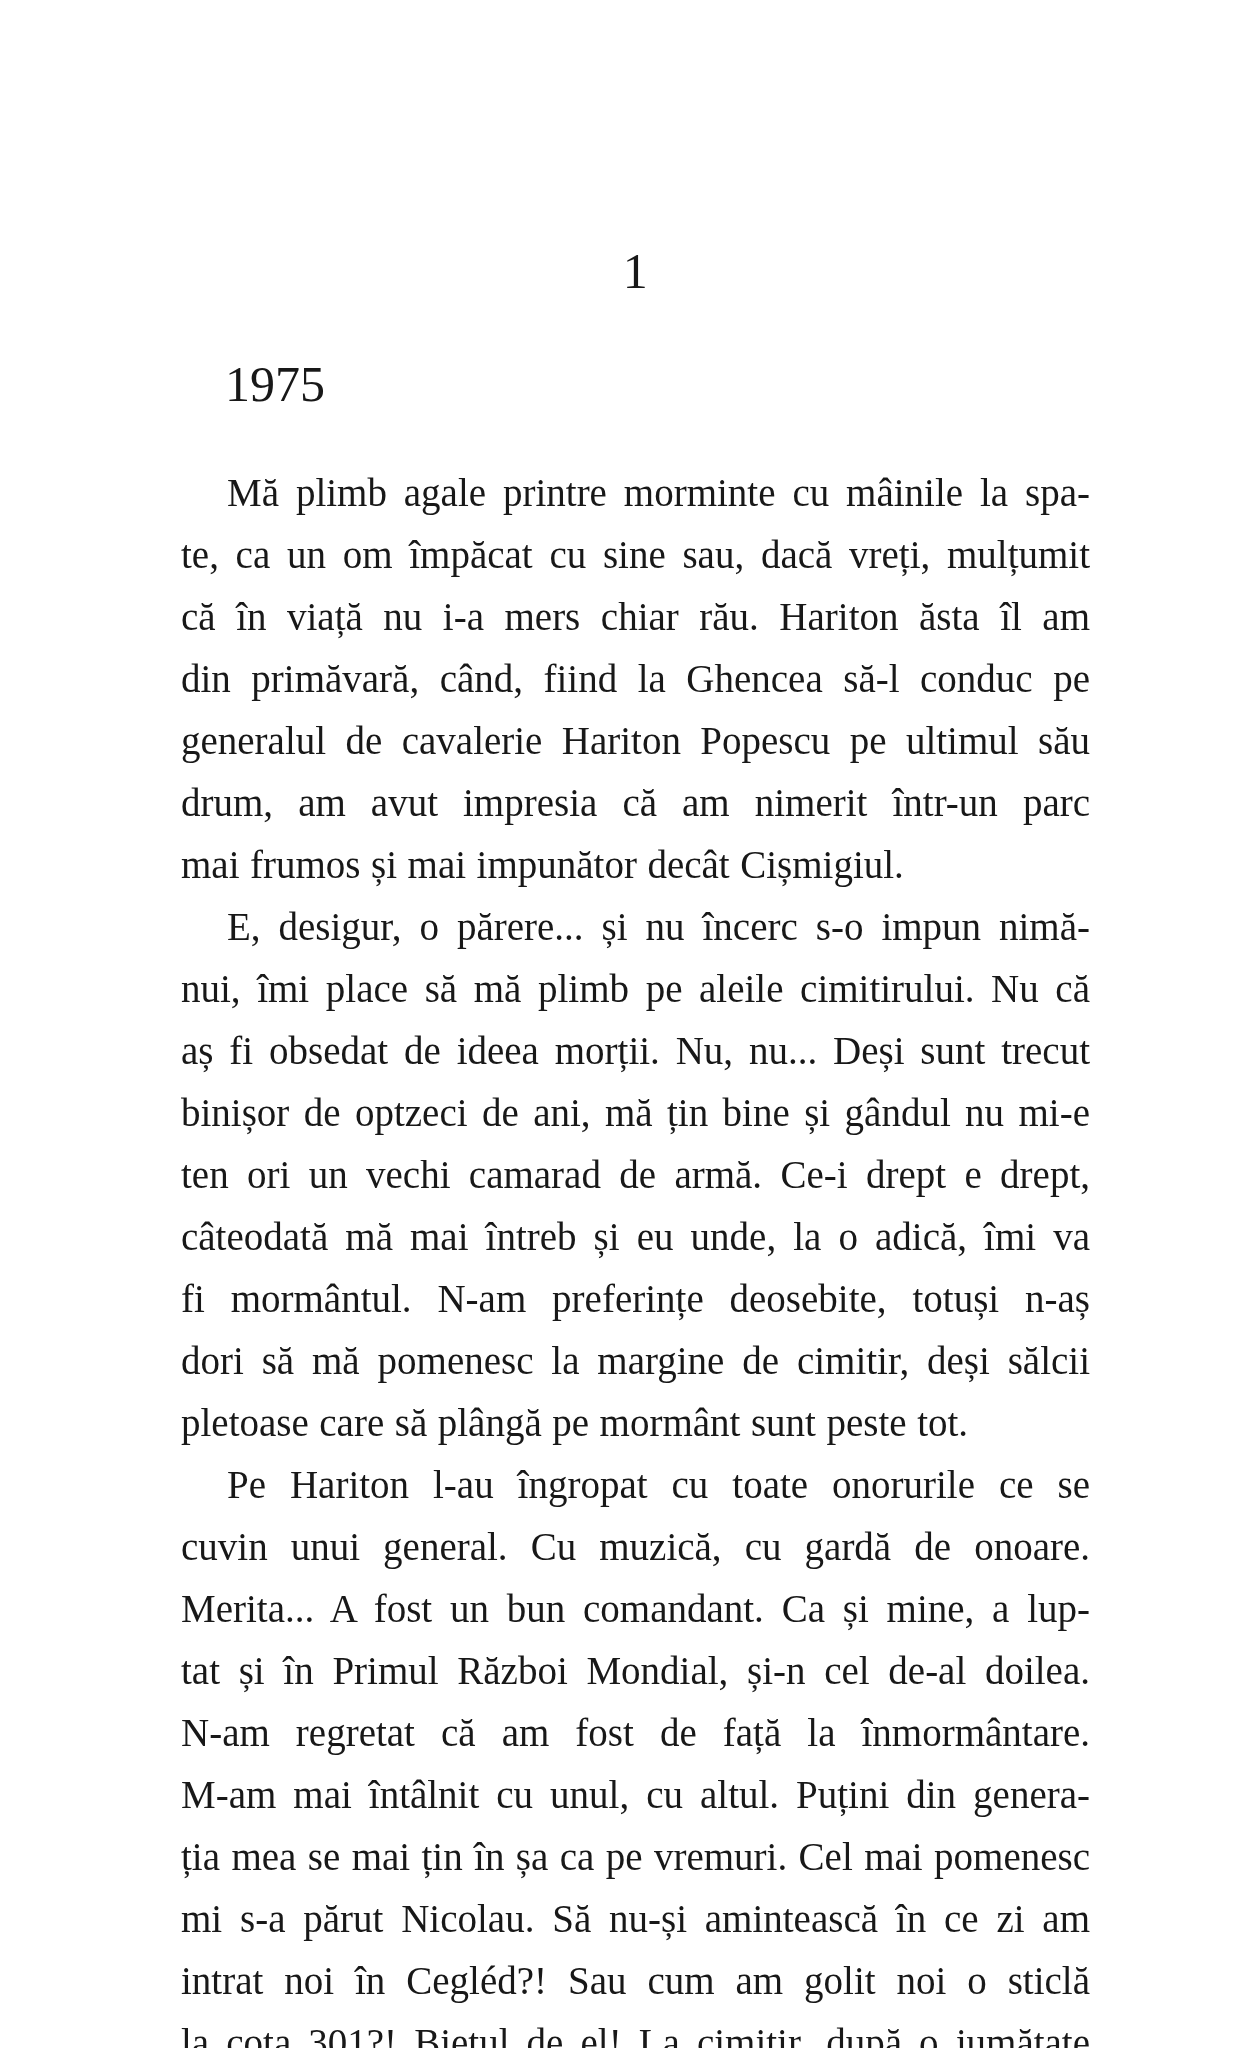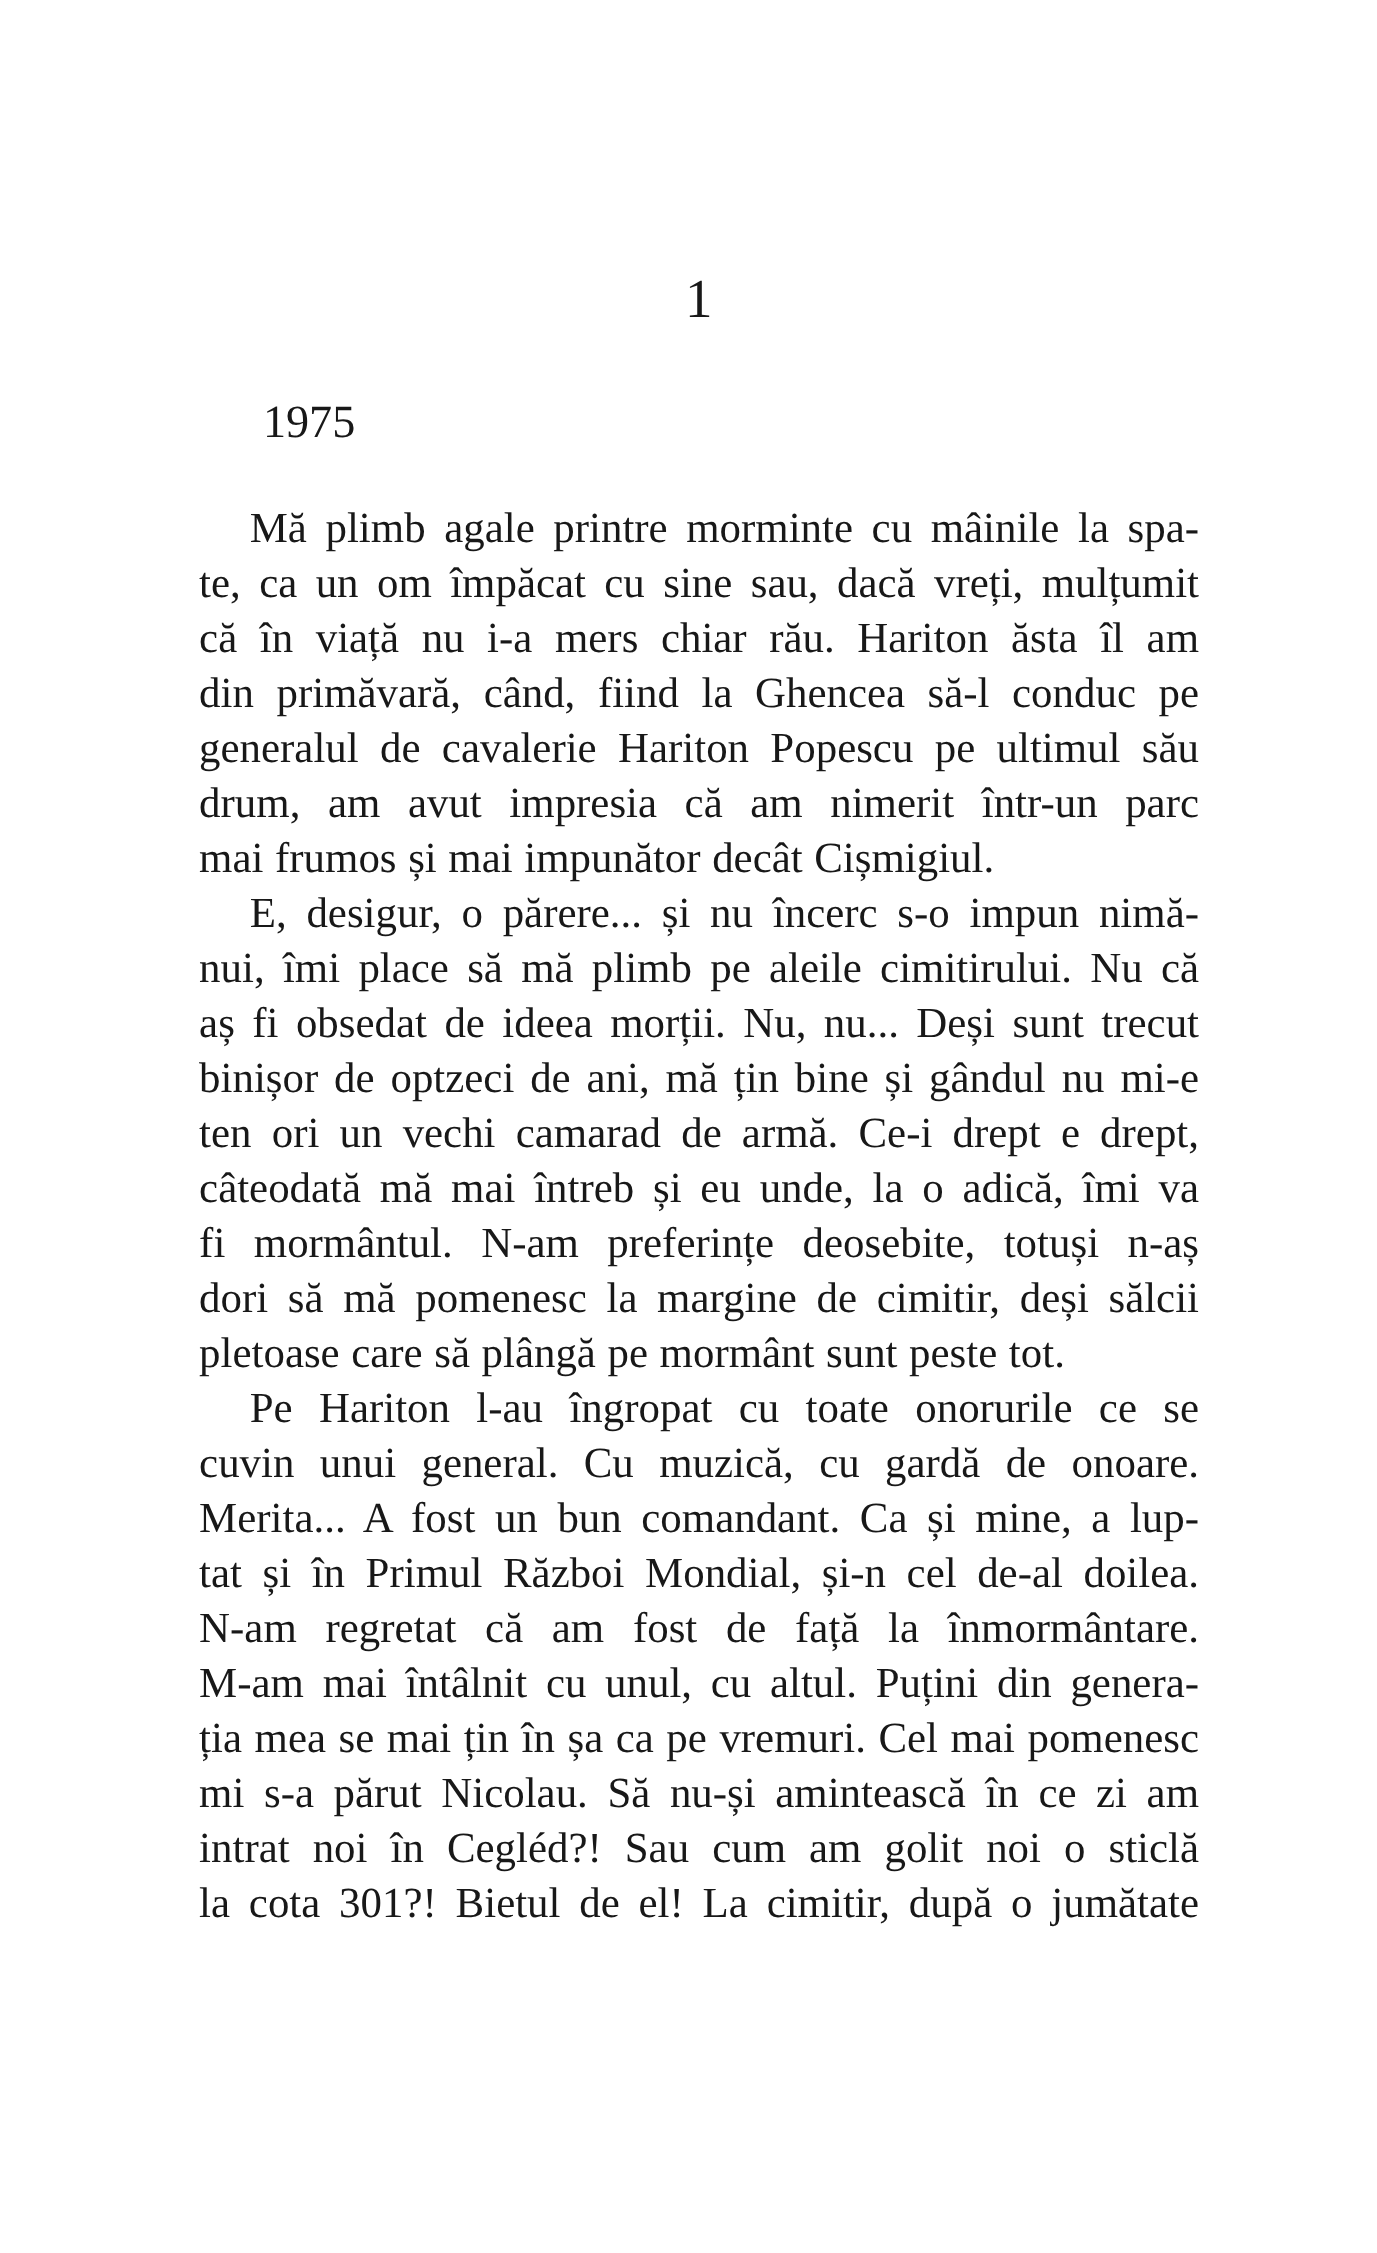--- a/index.html
+++ b/index.html
@@ -21,40 +21,41 @@
     left: 181px;
     top: 246px;
     width: 909px;
     text-align: center;
     font-size: 50px;
     line-height: 50px;
     letter-spacing: 0.5px;
   }
   .year {
     position: absolute;
-    left: 239px;
+    left: 225px;
     top: 364px;
-    font-size: 42px;
+    font-size: 50px;
     line-height: 40px;
     font-variant-numeric: oldstyle-nums;
   }
   .text-block {
     position: absolute;
     left: 181px;
     top: 456px;
     width: 909px;
   }
   .text-line {
     height: 50px;
     line-height: 50px;
     font-size: 39px;
     text-align: justify;
     text-align-last: justify;
     white-space: normal;
     word-spacing: 0.02em;
+    margin-top: 12px;
   }
   .text-line.indent {
     text-indent: 46px;
   }
   .text-line.para-end {
     text-align-last: left;
   }
 </style>
 </head>
 <body>

